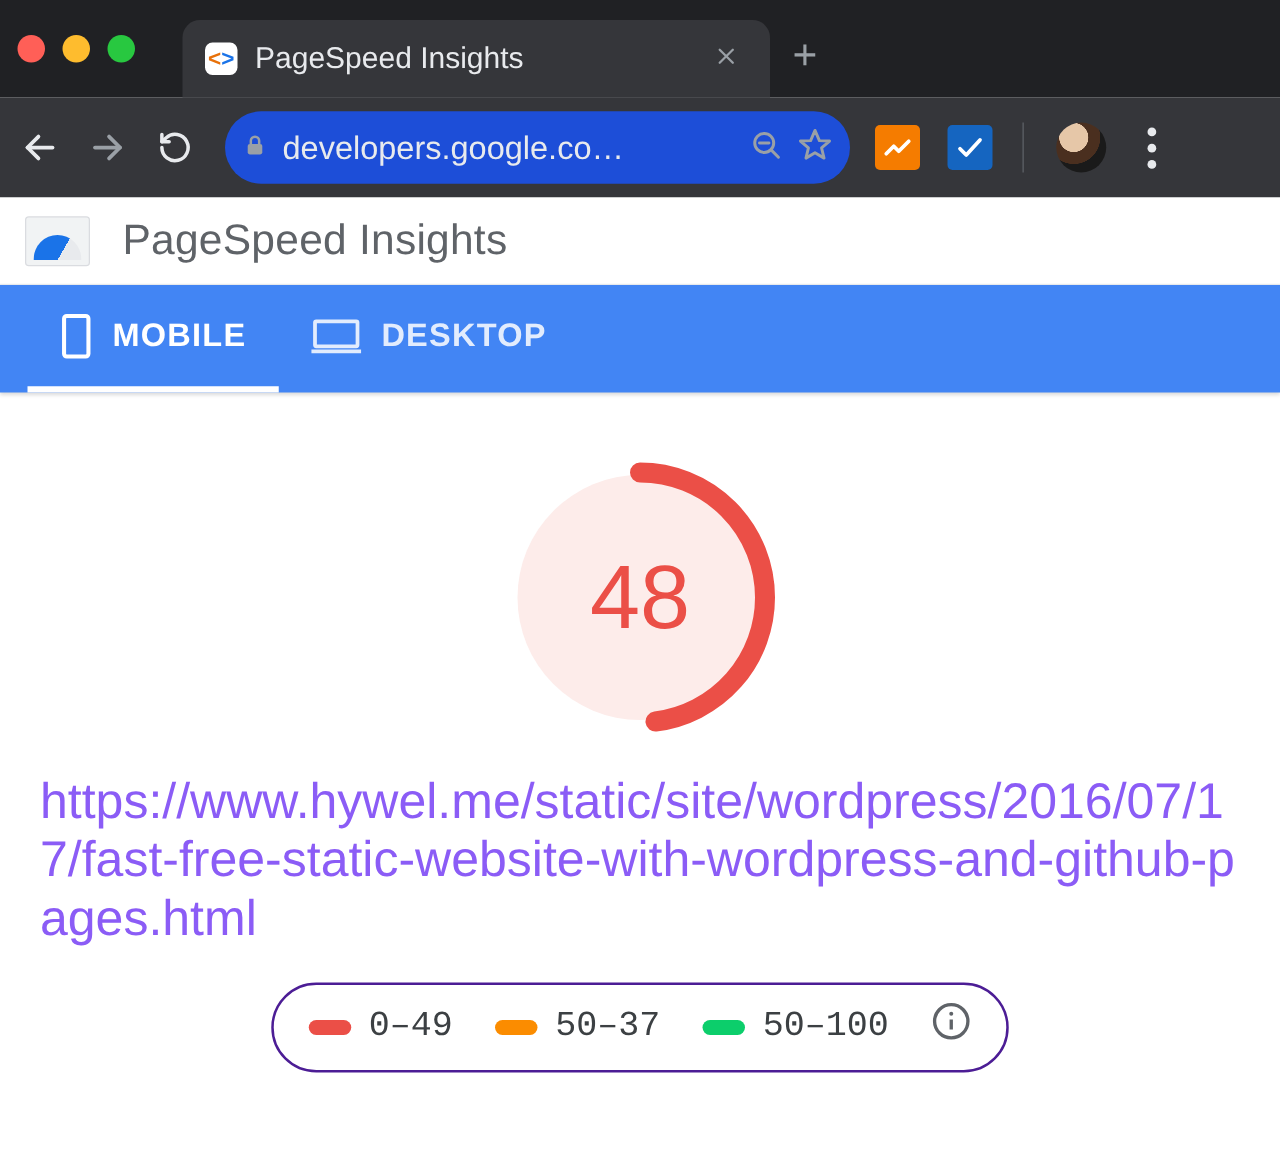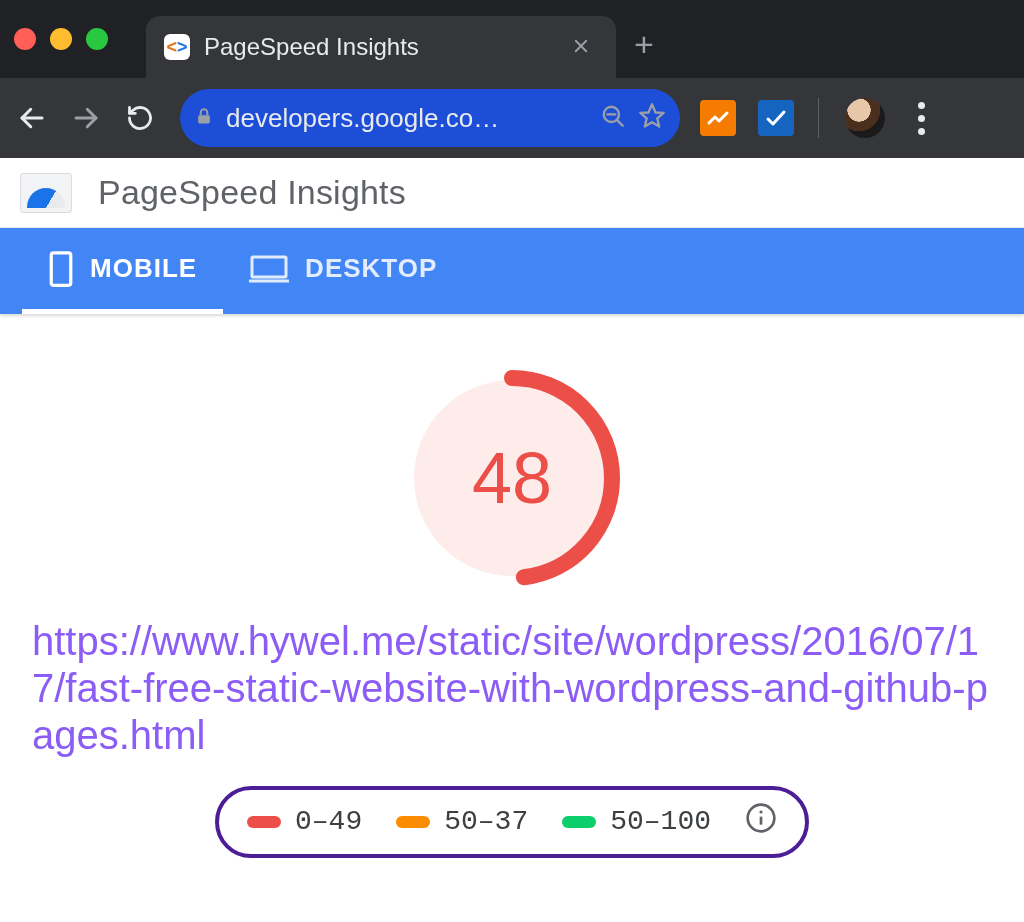--- a/index.html
+++ b/index.html
@@ -131,21 +131,21 @@
     font-size:72px; color:#eb4f47; font-family: Arial, sans-serif;
   }
 
   .tested-url {
     margin-top:30px; font-size:40px; line-height:1.18; color:#8b5cf6;
     word-break:break-all; width: 960px;
   }
 
   .legend {
     margin-top:26px;
-    border:4px solid #4c1d95; border-radius:40px;
+    border:2px solid #4c1d95; border-radius:40px;
     height:72px; padding:0 28px;
     display:flex; align-items:center; gap:34px;
     font-size:28px; color:#3c4043;
     font-family: "Courier New", monospace;
   }
   .legend-pill { width:34px; height:12px; border-radius:6px; display:inline-block; }
   .legend-item { display:flex; align-items:center; gap:14px; }
   .legend .info-icon { color:#5f6368; cursor:pointer; }
 
 </style>

